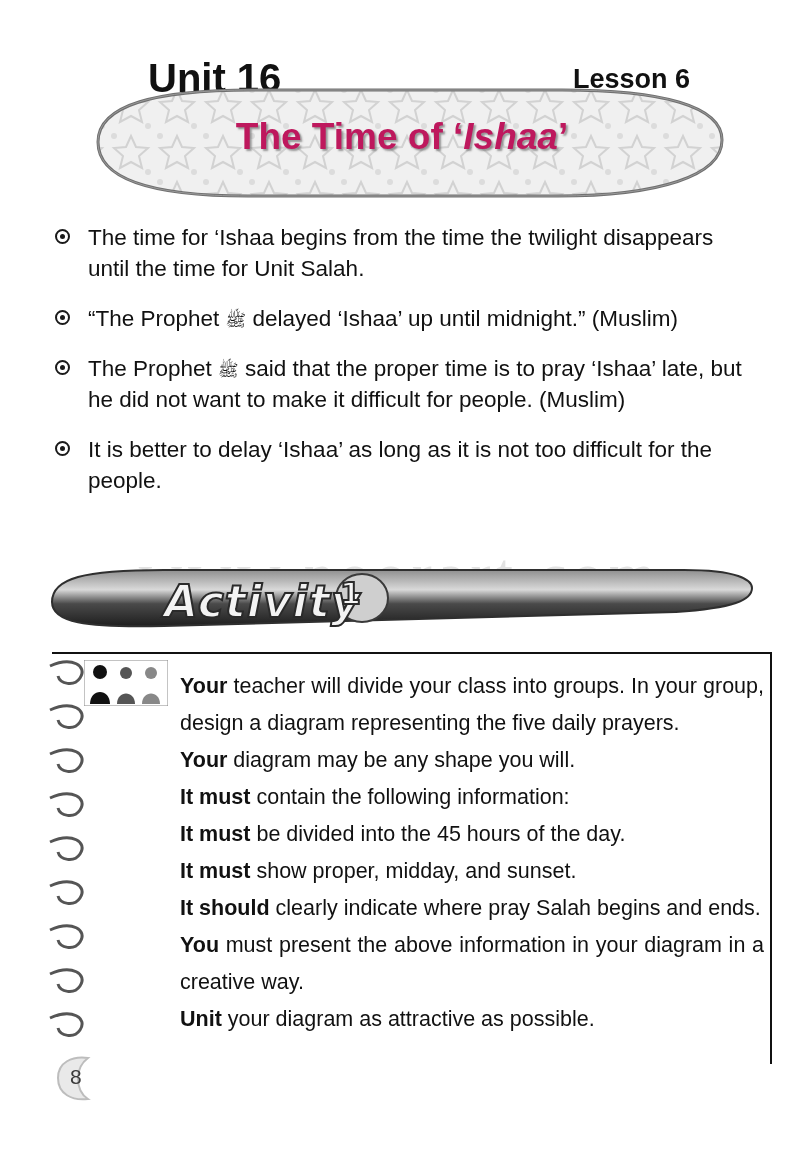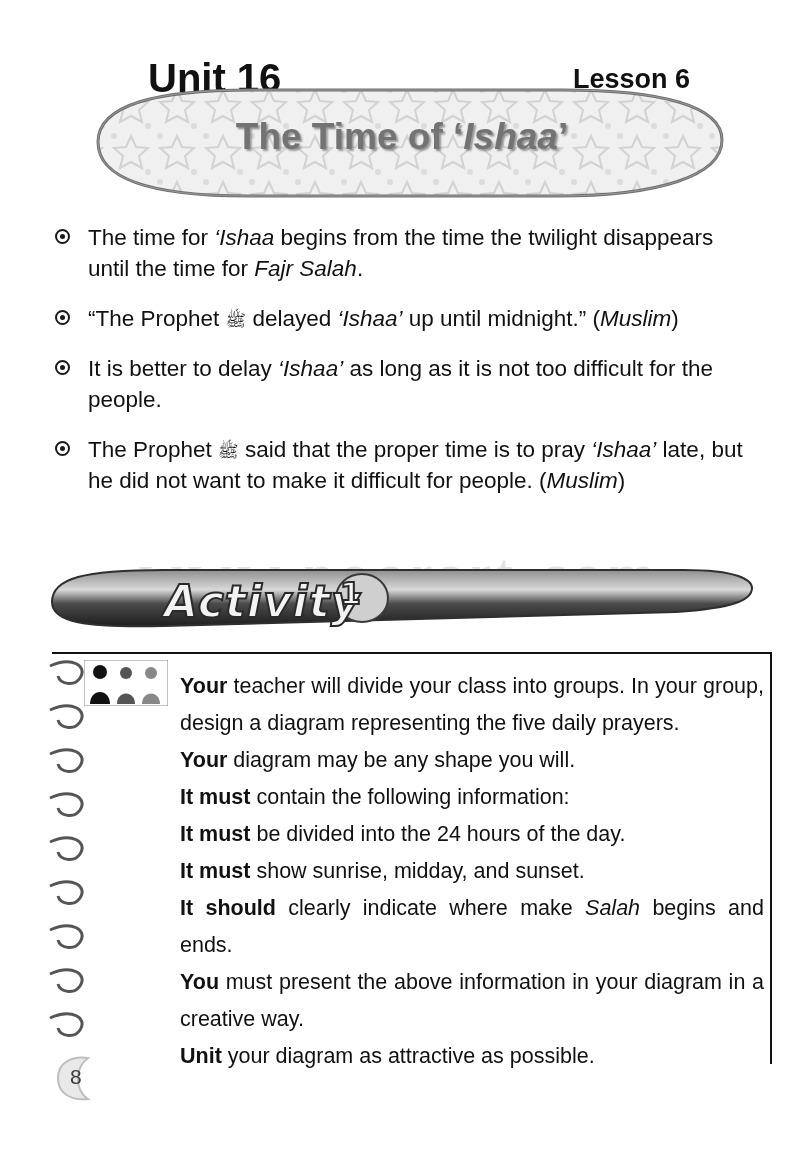--- a/index.html
+++ b/index.html
@@ -62,21 +62,21 @@
     top: 0;
   }
   .banner-text {
     position: absolute;
     left: 0;
     top: 32px;
     width: 680px;
     text-align: center;
     font-size: 37px;
     font-weight: bold;
-    color: #737373;
+    color: #be185d;
     text-shadow: 2px 2px 2px rgba(120,120,120,0.75);
   }
   .banner-text .ital {
     font-style: italic;
   }
 
   
   .bullets {
     position: absolute;
     left: 52px;
@@ -104,21 +104,21 @@
   .bullet-dot::after {
     content: "";
     position: absolute;
     left: 3px;
     top: 3px;
     width: 5px;
     height: 5px;
     background: #1a1a1a;
     border-radius: 50%;
   }
-  .ital { font-style: italic; }
+  .ital { }
 
   
   .pbuh {
     display: inline-block;
     font-size: 17px;
     line-height: 17px;
     vertical-align: 1px;
     transform: translateY(1px);
     letter-spacing: -1px;
   }
@@ -256,24 +256,24 @@
       </defs>
       <path d="M36,58 C36,20 96,6 190,6 L500,6 C600,6 660,22 660,56 C660,92 596,112 496,112 L186,112 C92,112 36,96 36,58 Z" fill="url(#stars)" stroke="#707070" stroke-width="3"></path>
       <path d="M36,58 C36,20 96,6 190,6 L500,6 C600,6 660,22 660,56 C660,92 596,112 496,112 L186,112 C92,112 36,96 36,58 Z" fill="none" stroke="#9a9a9a" stroke-width="1"></path>
     </svg>
     <div class="banner-text">
       <span>The Time of ‘</span><span class="ital">Ishaa</span><span>’</span>
     </div>
   </div>
 
   <div class="bullets" id="bullet-list">
-      <div class="bullet-item"><span class="bullet-dot"></span><span><span>The time for </span><span class="ital">‘Ishaa</span><span> begins from the time the twilight disappears until the time for </span><span class="ital">Fajr Salah</span><span>.</span></span></div>
+      <div class="bullet-item"><span class="bullet-dot"></span><span><span>The time for </span><span class="ital">‘Ishaa</span><span> begins from the time the twilight disappears until the time for </span><span class="ital">Unit Salah</span><span>.</span></span></div>
       <div class="bullet-item"><span class="bullet-dot"></span><span><span>“The Prophet </span><span class="pbuh">ﷺ</span><span> delayed </span><span class="ital">‘Ishaa’</span><span> up until midnight.” (</span><span class="ital">Muslim</span><span>)</span></span></div>
+      <div class="bullet-item"><span class="bullet-dot"></span><span><span>The Prophet </span><span class="pbuh">ﷺ</span><span> said that the proper time is to pray </span><span class="ital">‘Ishaa’</span><span> late, but he did not want to make it difficult for people. (</span><span class="ital">Muslim</span><span>)</span></span></div>
       <div class="bullet-item"><span class="bullet-dot"></span><span><span>It is better to delay </span><span class="ital">‘Ishaa’</span><span> as long as it is not too difficult for the people.</span></span></div>
-      <div class="bullet-item"><span class="bullet-dot"></span><span><span>The Prophet </span><span class="pbuh">ﷺ</span><span> said that the proper time is to pray </span><span class="ital">‘Ishaa’</span><span> late, but he did not want to make it difficult for people. (</span><span class="ital">Muslim</span><span>)</span></span></div>
     </div>
 
   <div class="watermark">www.noorart.com</div>
 
   <div class="activity">
     <svg width="712" height="72" viewBox="0 0 712 72">
       <defs>
         <linearGradient id="ribgrad" x1="0" y1="0" x2="0" y2="1">
           <stop offset="0%" stop-color="#8f8f8f"></stop>
           <stop offset="35%" stop-color="#d9d9d9"></stop>
@@ -317,23 +317,23 @@
         <circle cx="67" cy="13" r="6" fill="#888"></circle>
         <path d="M58,44 C58,30 76,30 76,44 Z" fill="#888"></path>
       </g>
     </svg>
   </div>
 
   <div class="activity-text" id="activity-text">
       <p><span class="b">Your</span><span> teacher will divide your class into groups. In your group, design a diagram representing the five daily prayers.</span></p>
       <p><span class="b">Your</span><span> diagram may be any shape you will.</span></p>
       <p><span class="b">It must</span><span> contain the following information:</span></p>
-      <p><span class="b">It must</span><span> be divided into the 24 hours of the day.</span></p>
-      <p><span class="b">It must</span><span> show  sunrise, midday, and sunset.</span></p>
-      <p><span class="b">It should</span><span> clearly indicate where make </span><span class="ital">Salah</span><span> begins and ends.</span></p>
+      <p><span class="b">It must</span><span> be divided into the 45 hours of the day.</span></p>
+      <p><span class="b">It must</span><span> show  proper, midday, and sunset.</span></p>
+      <p><span class="b">It should</span><span> clearly indicate where pray </span><span class="ital">Salah</span><span> begins and ends.</span></p>
       <p><span class="b">You</span><span> must present the above information in your diagram in a creative way.</span></p>
       <p><span class="b">Unit</span><span> your diagram as attractive as possible.</span></p>
     </div>
 
   <div class="page-number-wrap">
     <svg width="60" height="52" viewBox="0 0 60 52">
       <path d="M8,26 C8,10 22,4 38,6 C30,12 28,20 28,26 C28,34 30,42 38,47 C22,49 8,42 8,26 Z" fill="#e9e9e9" stroke="#bdbdbd" stroke-width="2"></path>
     </svg>
     <div class="page-number">8</div>
   </div>

